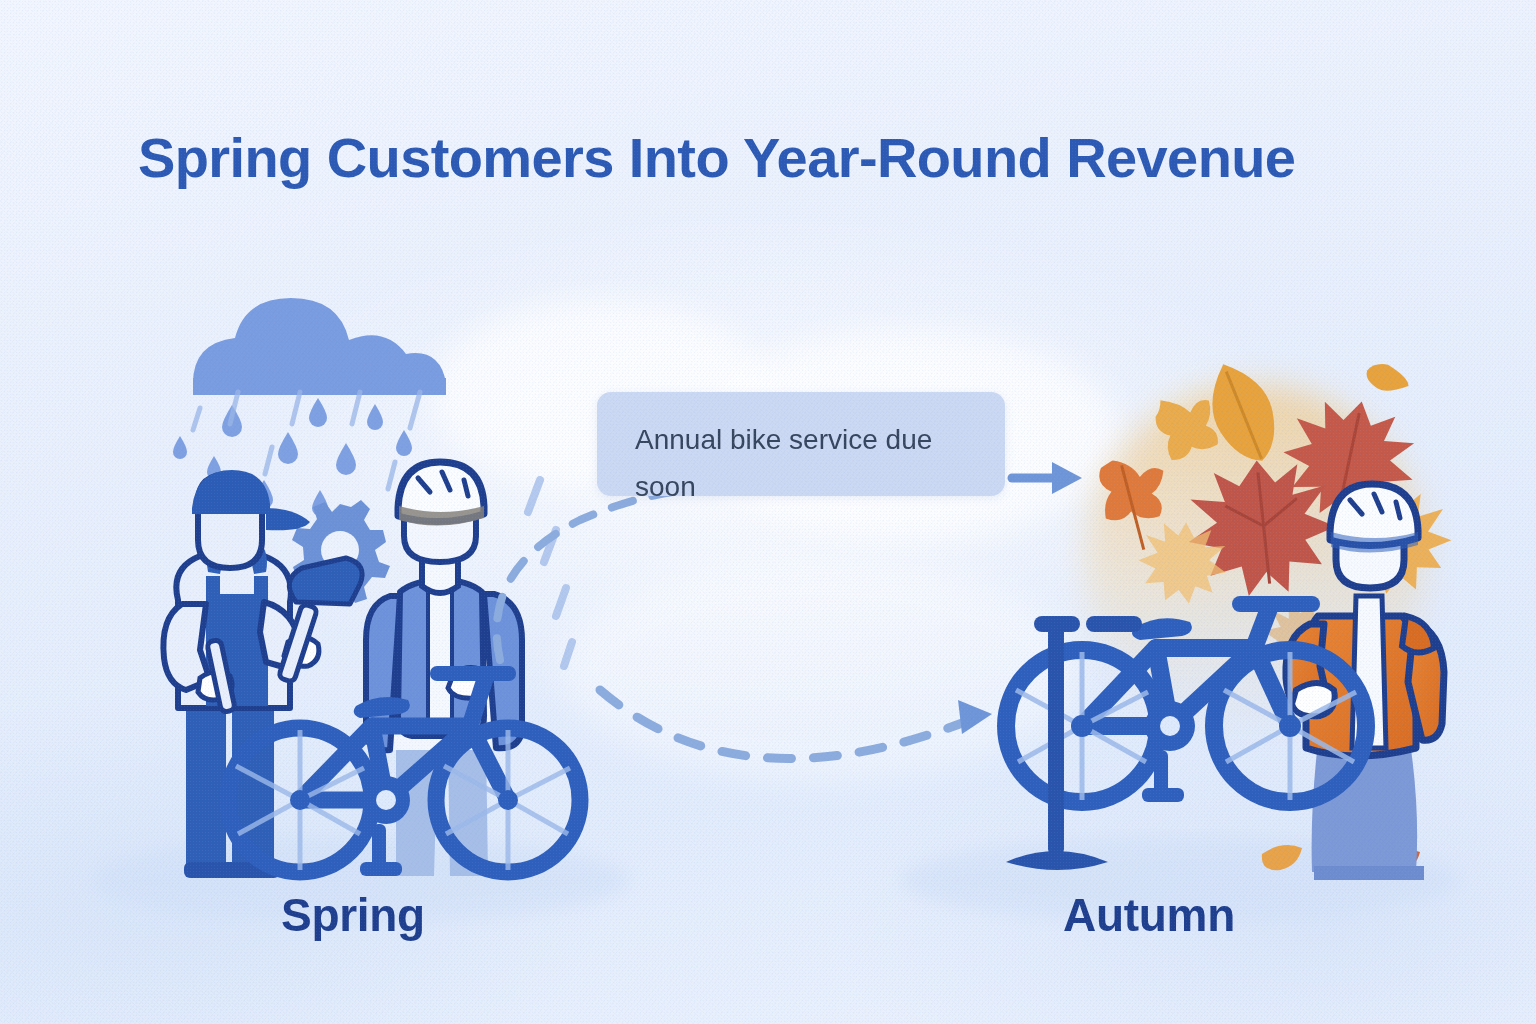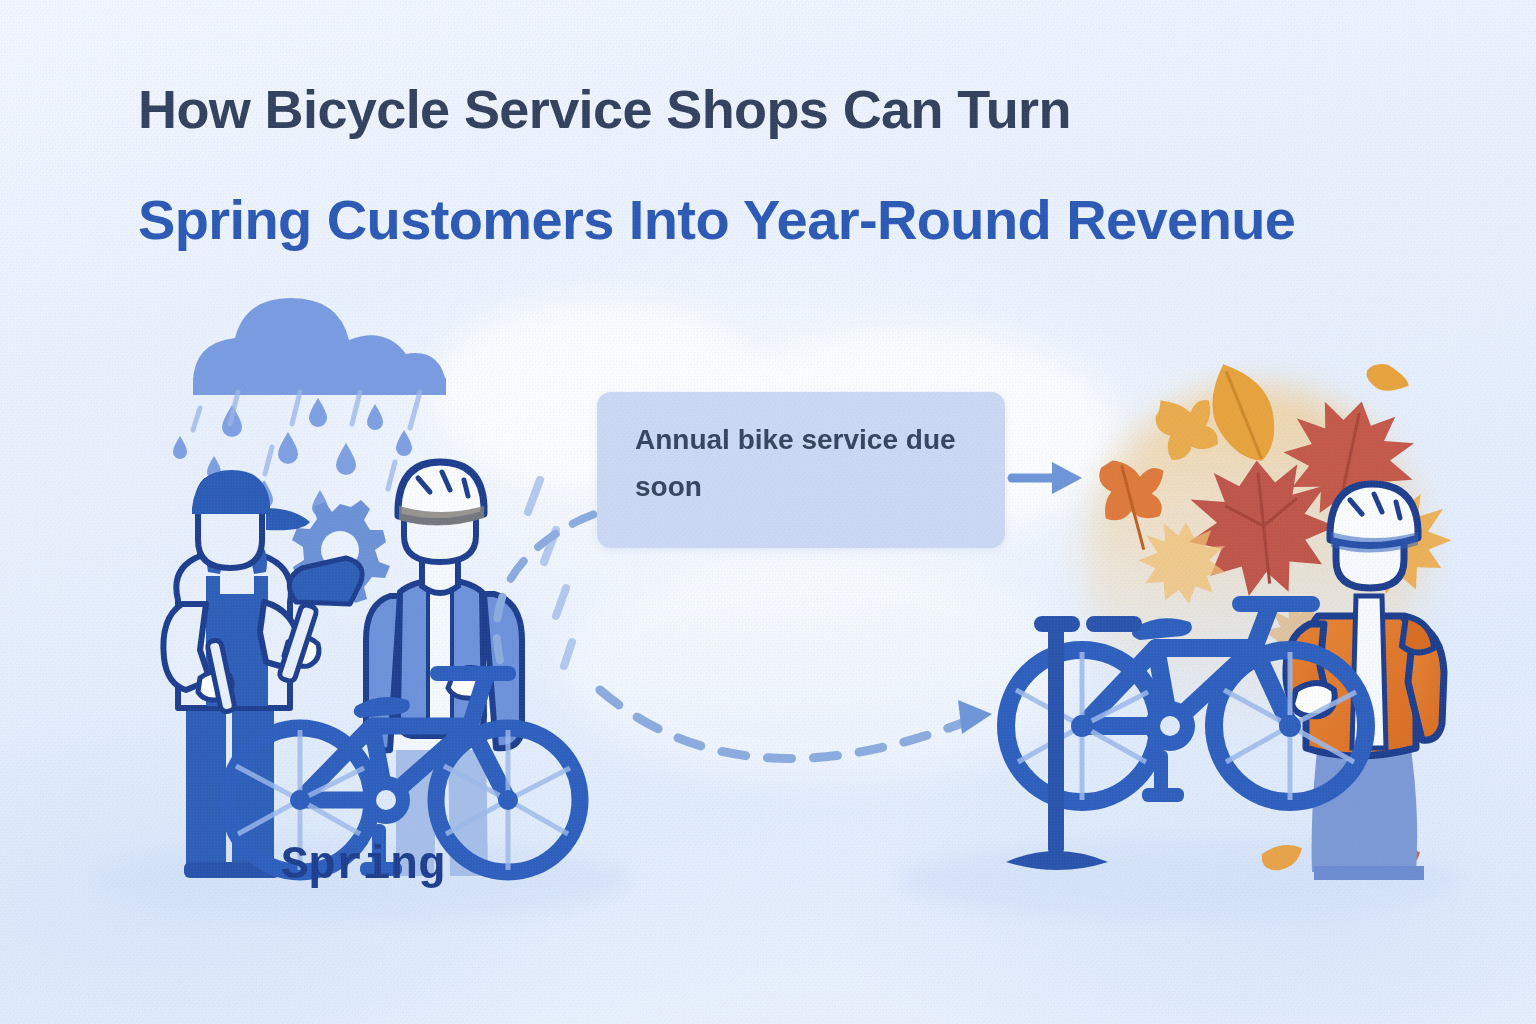--- a/index.html
+++ b/index.html
@@ -29,28 +29,28 @@
   
   .blob{position:absolute;border-radius:50%;background:rgba(255,255,255,.72);filter:blur(16px);pointer-events:none;}
 
   
   #title{position:absolute;left:138px;top:78px;width:1320px;}
   .tline{font-weight:700;letter-spacing:-.6px;white-space:nowrap;}
   #t1{font-size:54px;line-height:62px;color:#33425e;}
   #t2{font-size:56px;line-height:64px;color:#2c5ab4;margin-top:48px;}
 
   
-  #bubble{position:absolute;left:597px;top:392px;width:408px;height:156px;
-    background:#ccd9f3;border-radius:14px;box-shadow:0 2px 10px rgba(120,150,200,.15);font-weight:bold;}
+  #bubble{position:absolute;left:597px;top:392px;width:408px;height:104px;
+    background:#ccd9f3;border-radius:14px;box-shadow:0 2px 10px rgba(120,150,200,.15);}
   #bubble-text{position:absolute;left:38px;top:24px;width:340px;
     font-size:28px;line-height:47px;color:#37465f;}
 
   
   .season-label{position:absolute;font-size:46px;font-weight:700;color:#1f3f8f;letter-spacing:-.3px;}
-  #label-spring{left:281px;top:840px;font-family:Liberation Mono, monospace;}
+  #label-spring{left:281px;top:888px;}
   #label-autumn{left:1063px;top:888px;}
 
   svg{position:absolute;left:0;top:0;overflow:visible;}
   #art{position:absolute;inset:0;width:1536px;height:1024px;}
 </style>
 </head>
 <body>
 
 <div id="stage">
 
@@ -339,25 +339,25 @@
     </g>
     <g>
       <rect x="1034" y="616" width="46" height="16" rx="8" fill="#2a55ad"></rect>
       <rect x="1086" y="616" width="56" height="16" rx="8" fill="#2a55ad"></rect>
       <rect x="1048" y="624" width="16" height="232" rx="7" fill="#2a55ad"></rect>
       <path d="M1006 862 q50-22 102 0 q-50 16-102 0 z" fill="#2a55ad"></path>
     </g>
   </svg>
 
   <div id="title">
-    <div class="tline" id="t1">How Bicycle Service Shops Can Turn</div>
     <div class="tline" id="t2">Spring Customers Into Year-Round Revenue</div>
   </div>
 
   <div id="bubble">
     <div id="bubble-text">Annual bike service due soon</div>
   </div>
 
   <div class="season-label" id="label-spring">Spring</div>
+  <div class="season-label" id="label-autumn">Autumn</div>
 
   <div id="grain"></div>
   <div id="grain2"></div>
 </div>
 
 </body></html>

